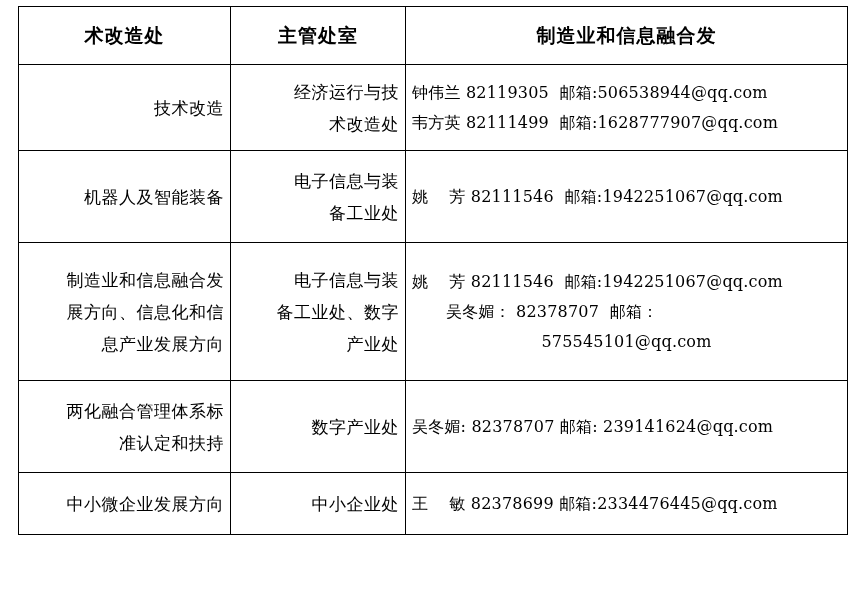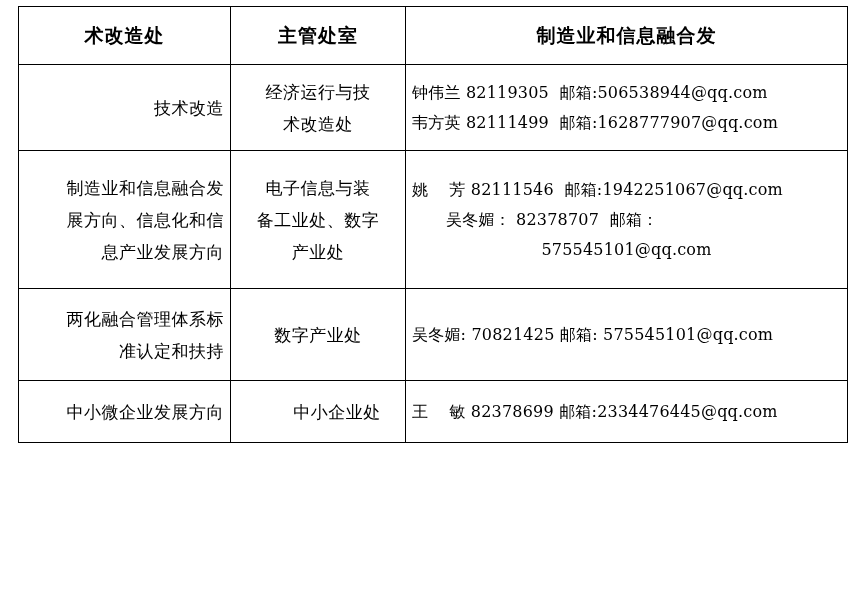--- a/index.html
+++ b/index.html
@@ -45,21 +45,21 @@
     height: 58px;
     font-family: "DejaVu Serif", "Liberation Serif", serif;
   }
   .cell-type {
     text-align: right;
     font-size: 17px;
     line-height: 32px;
     letter-spacing: 0.5px;
   }
   .cell-dept {
-    text-align: center;
+    text-align: right;
     font-size: 17px;
     line-height: 32px;
     letter-spacing: 0.5px;
   }
   .cell-contact {
     text-align: left;
     font-size: 16px;
     line-height: 30px;
     letter-spacing: 0.2px;
     padding-left: 10px;
@@ -99,39 +99,47 @@
     <tbody>
       <tr class="row-tech">
         <td class="cell-type multiline" style="white-space: pre-line;">技术改造</td>
         <td class="cell-dept multiline" style="white-space: pre-line;">经济运行与技
 术改造处</td>
         <td class="cell-contact">
           <div class="line">钟伟兰 82119305  邮箱:506538944@qq.com</div>
           <div class="line">韦方英 82111499  邮箱:1628777907@qq.com</div>
         </td>
       </tr>
+      <tr class="row-robot">
+        <td class="cell-type multiline" style="white-space: pre-line;">机器人及智能装备</td>
+        <td class="cell-dept multiline" style="white-space: pre-line;">电子信息与装
+备工业处</td>
+        <td class="cell-contact">
+          <div class="line">姚    芳 82111546  邮箱:1942251067@qq.com</div>
+        </td>
+      </tr>
       <tr class="row-fusion">
         <td class="cell-type multiline" style="white-space: pre-line;">制造业和信息融合发
 展方向、信息化和信
 息产业发展方向</td>
         <td class="cell-dept multiline" style="white-space: pre-line;">电子信息与装
 备工业处、数字
 产业处</td>
         <td class="cell-contact">
           <div class="line">姚    芳 82111546  邮箱:1942251067@qq.com</div>
           <div class="line indent">吴冬媚： 82378707  邮箱：</div>
           <div class="line center">575545101@qq.com</div>
         </td>
       </tr>
       <tr class="row-standard">
         <td class="cell-type multiline" style="white-space: pre-line;">两化融合管理体系标
 准认定和扶持</td>
         <td class="cell-dept multiline" style="white-space: pre-line;">数字产业处</td>
         <td class="cell-contact">
-          <div class="line">吴冬媚: 70821425 邮箱: 575545101@qq.com</div>
+          <div class="line">吴冬媚: 82378707 邮箱: 239141624@qq.com</div>
         </td>
       </tr>
       <tr class="row-sme">
         <td class="cell-type multiline" style="white-space: pre-line; padding-left: 37px;">中小微企业发展方向</td>
         <td class="cell-dept multiline" style="white-space: pre-line; padding-left: 44px;">中小企业处</td>
         <td class="cell-contact">
           <div class="line">王    敏 82378699 邮箱:2334476445@qq.com</div>
         </td>
       </tr>
     </tbody>

